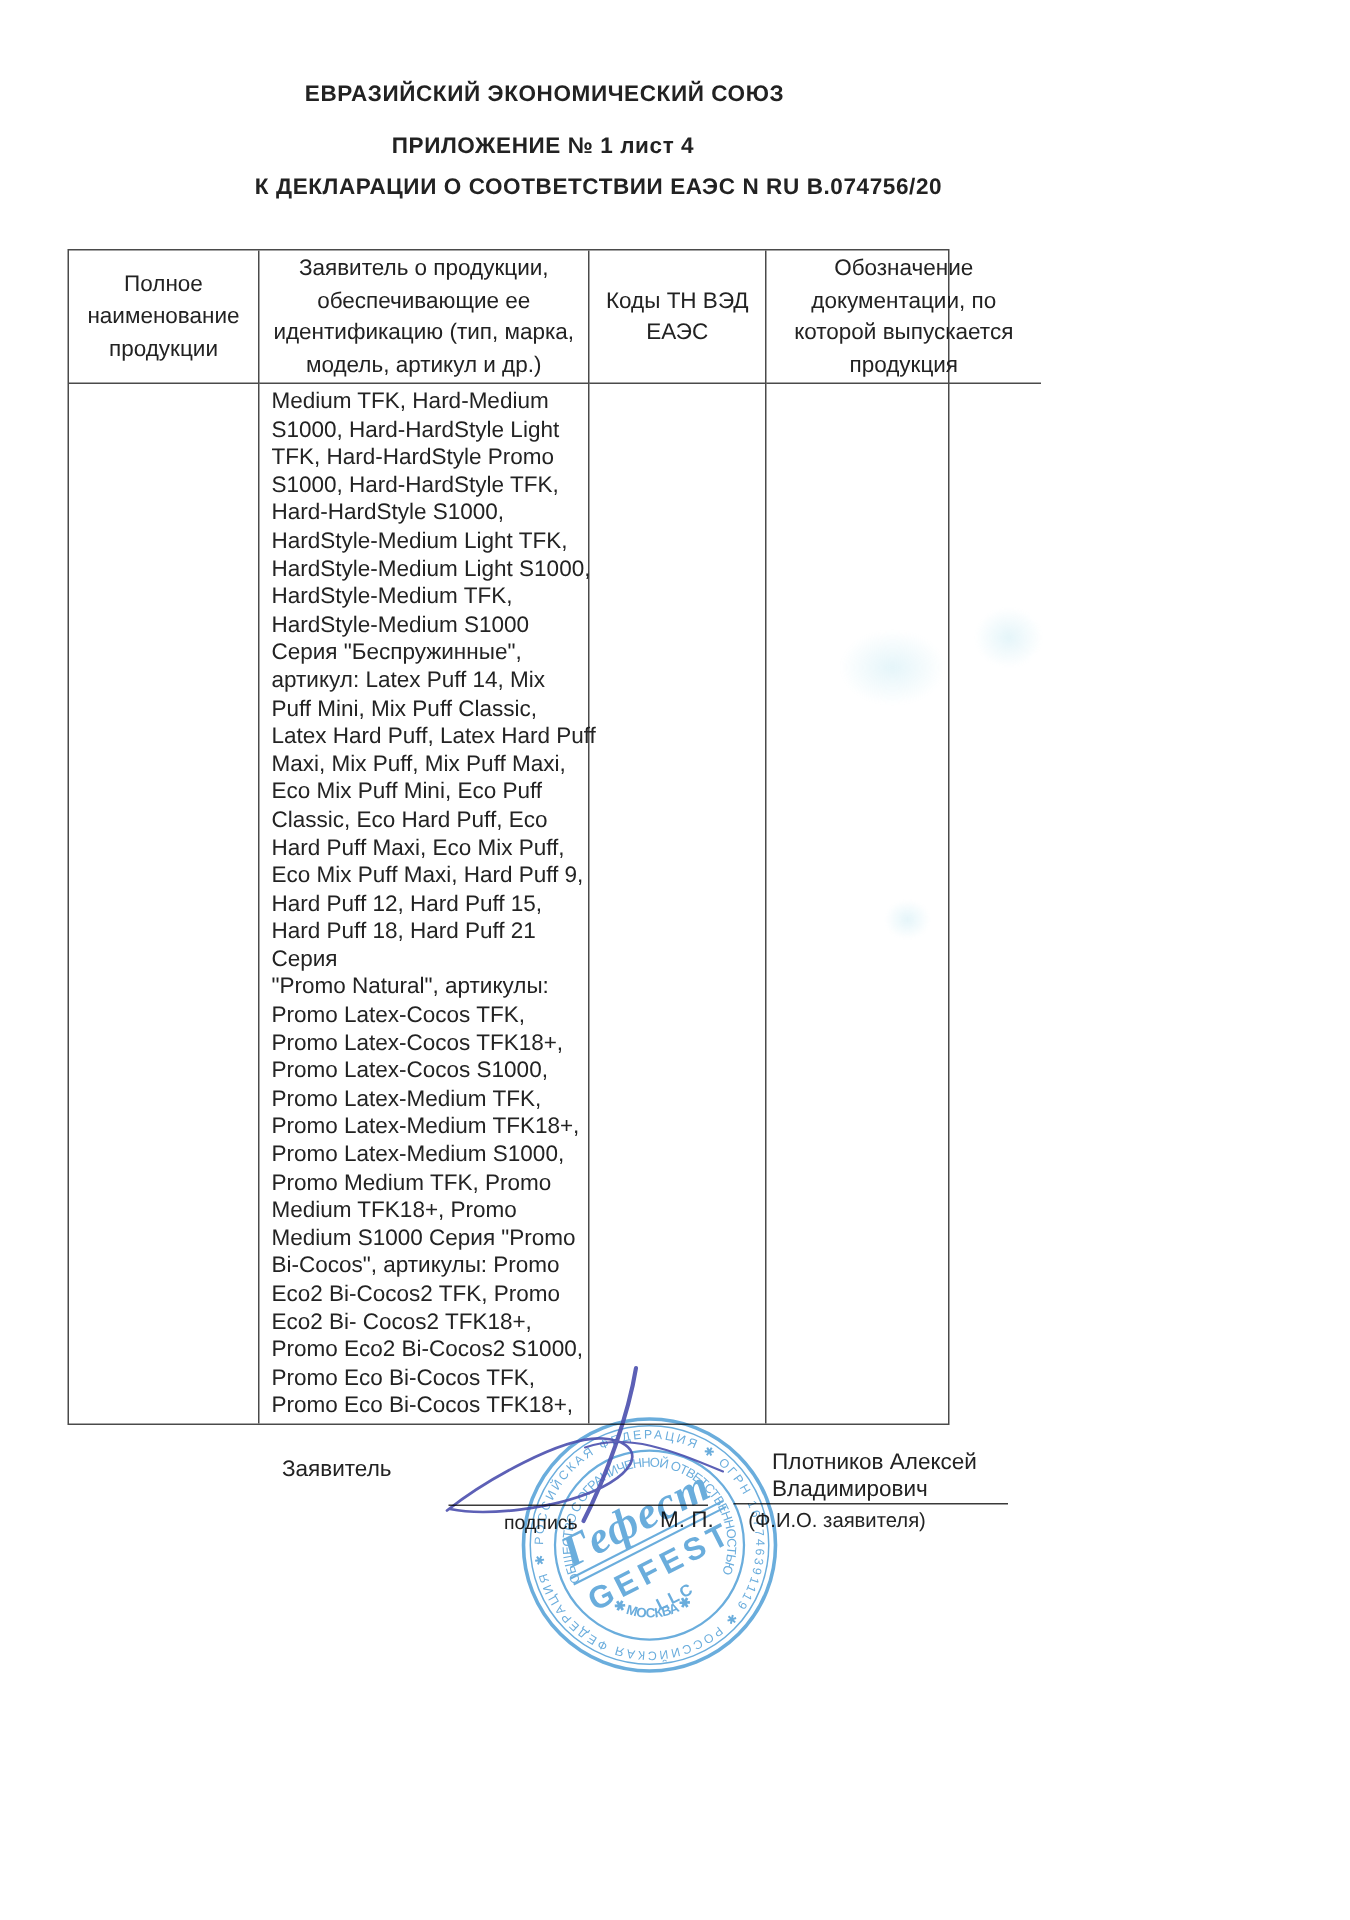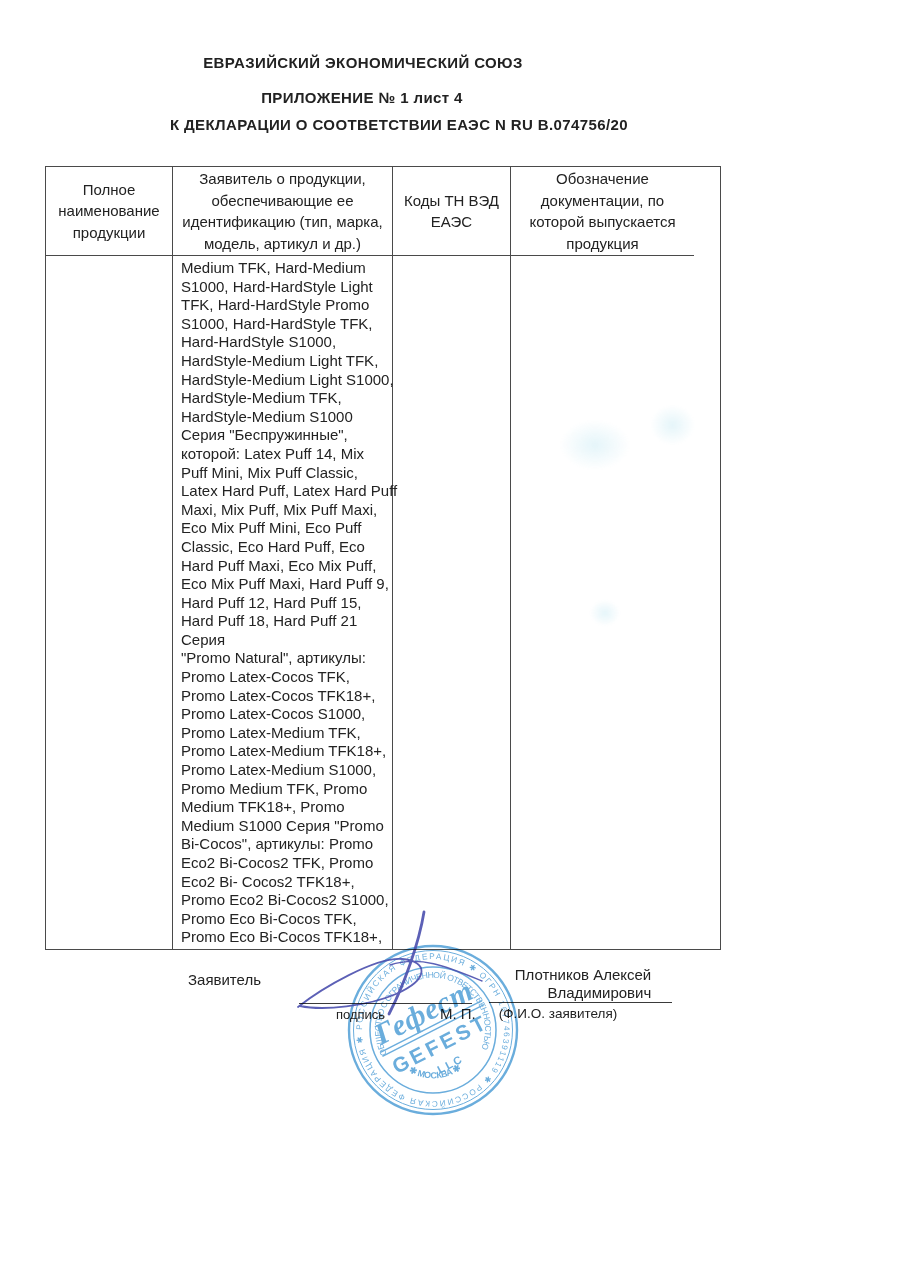--- a/index.html
+++ b/index.html
@@ -18,21 +18,21 @@
     font-weight:bold;
     font-size:15px;
     letter-spacing:.4px;
     white-space:nowrap;
     color:#222;
   }
   
   .tbl{
     position:absolute;
     left:45px;top:166px;
-    width:676px;height:784px;
+    width:588px;height:784px;
     border:1px solid #4a4a4a;
     box-sizing:border-box;
     display:grid;
     grid-template-columns:127px 220px 118px 183px;
     grid-template-rows:89px 1fr;
   }
   .cell{
     border-right:1px solid #4a4a4a;
     box-sizing:border-box;
     font-size:15px;
@@ -53,21 +53,21 @@
     white-space:nowrap;
     color:#232323;
   }
   
   .footer-text{position:absolute;font-size:15px;color:#222;white-space:nowrap;}
   .small-cap{position:absolute;font-size:13px;color:#222;white-space:nowrap;}
   .sig-line{position:absolute;border-top:1.5px solid #3a3a3a;height:0;}
   .name-block{
     position:absolute;
     transform:translateX(-50%);
-    text-align:right;
+    text-align:left;
     font-size:15px;
     line-height:17.5px;
     color:#222;
     white-space:pre-line;
   }
   
   .smudge{
     position:absolute;border-radius:50%;
     background:radial-gradient(closest-side, rgba(110,200,225,.18), rgba(110,200,225,0));
     filter:blur(1px);
@@ -115,21 +115,21 @@
       <div class="pl">Medium TFK, Hard-Medium</div>
       <div class="pl">S1000, Hard-HardStyle Light</div>
       <div class="pl">TFK, Hard-HardStyle Promo</div>
       <div class="pl">S1000, Hard-HardStyle TFK,</div>
       <div class="pl">Hard-HardStyle S1000,</div>
       <div class="pl">HardStyle-Medium Light TFK,</div>
       <div class="pl">HardStyle-Medium Light S1000,</div>
       <div class="pl">HardStyle-Medium TFK,</div>
       <div class="pl">HardStyle-Medium S1000</div>
       <div class="pl">Серия "Беспружинные",</div>
-      <div class="pl">которой: Latex Puff 14, Mix</div>
+      <div class="pl">артикул: Latex Puff 14, Mix</div>
       <div class="pl">Puff Mini, Mix Puff Classic,</div>
       <div class="pl">Latex Hard Puff, Latex Hard Puff</div>
       <div class="pl">Maxi, Mix Puff, Mix Puff Maxi,</div>
       <div class="pl">Eco Mix Puff Mini, Eco Puff</div>
       <div class="pl">Classic, Eco Hard Puff, Eco</div>
       <div class="pl">Hard Puff Maxi, Eco Mix Puff,</div>
       <div class="pl">Eco Mix Puff Maxi, Hard Puff 9,</div>
       <div class="pl">Hard Puff 12, Hard Puff 15,</div>
       <div class="pl">Hard Puff 18, Hard Puff 21</div>
       <div class="pl">Серия</div>

